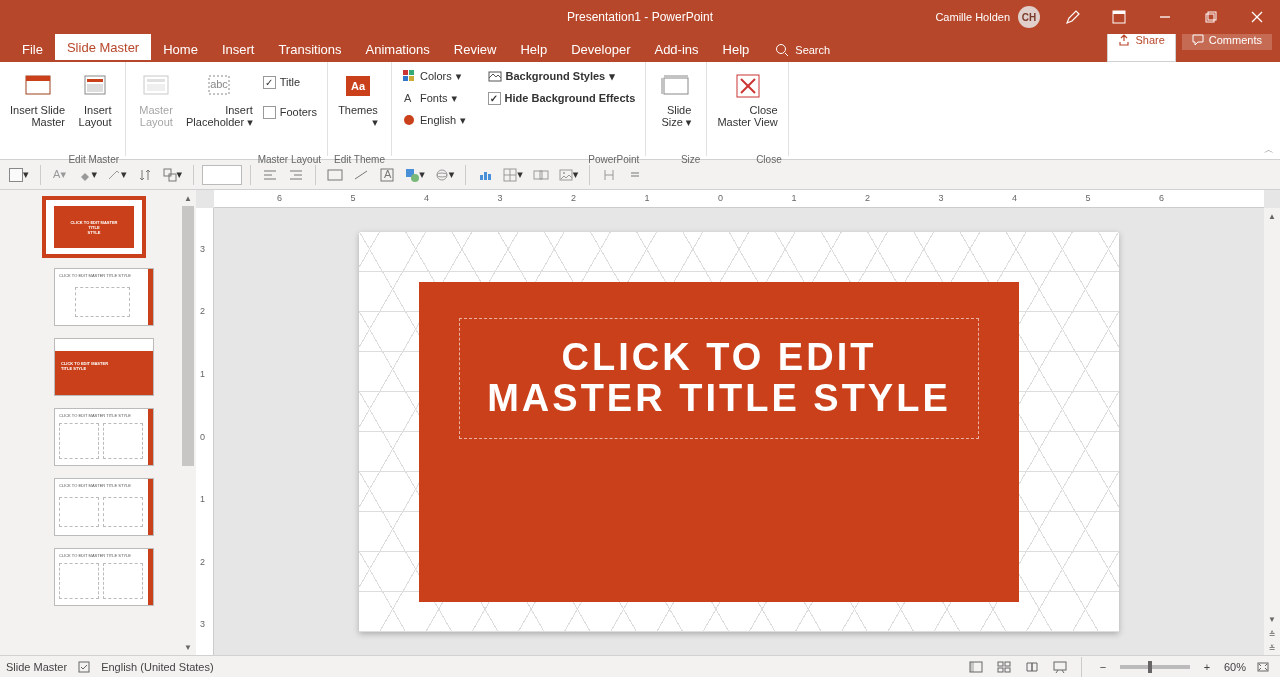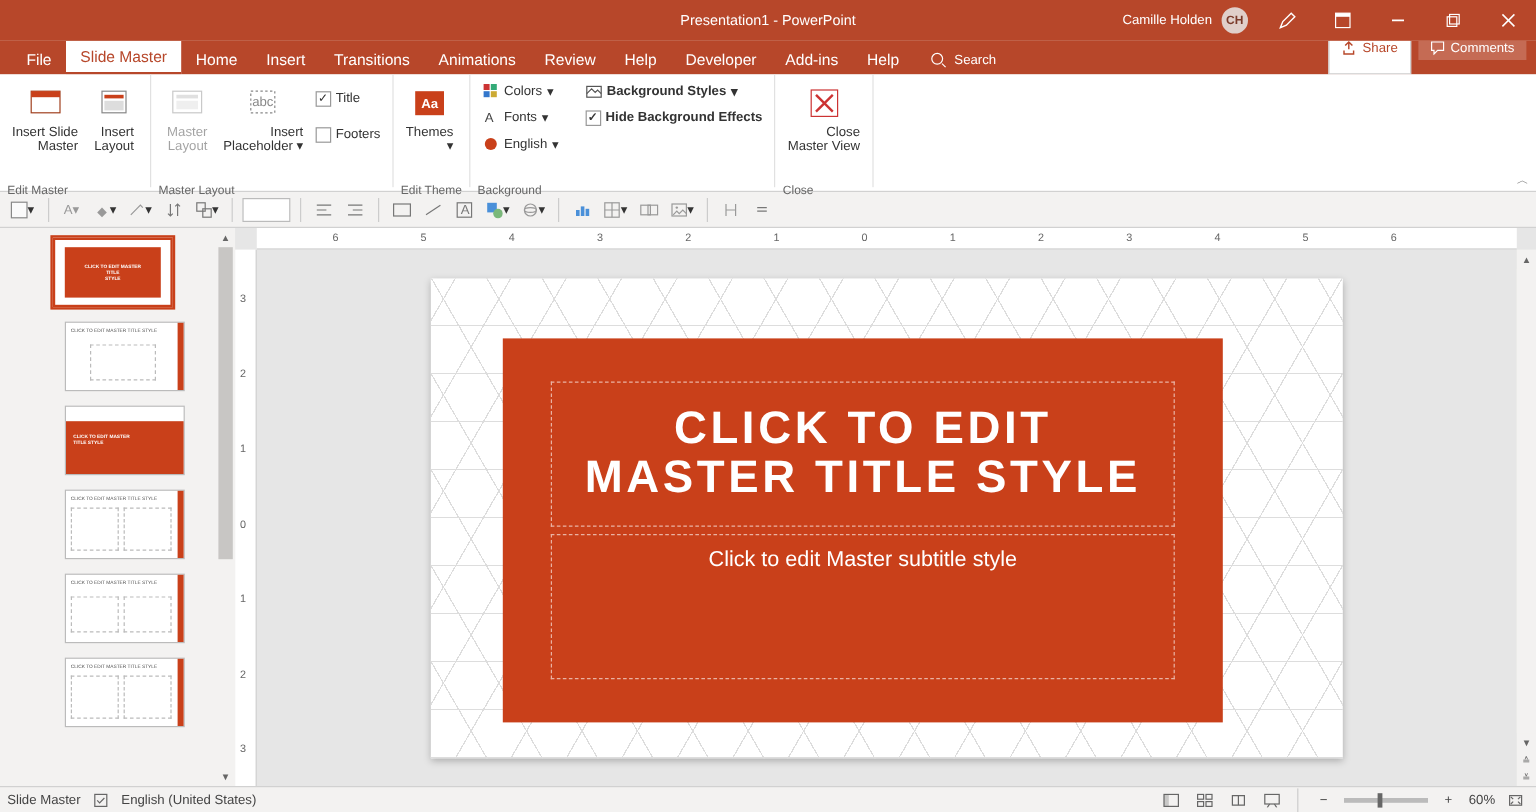--- a/index.html
+++ b/index.html
@@ -17,21 +17,21 @@
 .tab{padding:6px 12px 5px;font-size:13px;cursor:pointer;}
 .tab.selected{background:#fff;color:var(--accent);border-bottom:2px solid var(--accent);}
 .tab.right{margin-left:auto;}
 .searchtab{display:flex;align-items:center;gap:6px;padding:0 14px 5px;}
 .share-btn{background:#fff;color:var(--accent);padding:15px 10px;border-radius:0;margin-right:6px;display:flex;align-items:center;gap:5px;border:1px solid #d0d0d0;font-size:12px;}
 .comments-btn{background:rgba(255,255,255,.2);color:#fff;padding:4px 10px;display:flex;align-items:center;gap:5px;font-size:12px;margin-right:8px;}
 
 .ribbon{height:98px;background:#fff;border-bottom:1px solid var(--border);display:flex;position:relative;}
 .group{display:flex;flex-direction:column;border-right:1px solid #e1e1e1;padding:4px 6px 0 6px;height:94px;}
 .group .controls{display:flex;flex:1;align-items:flex-start;gap:2px;}
-.group .label{text-align:left;font-size:10px;color:#666;padding:2px 0;position:relative;margin-top:22px;}
+.group .label{text-align:right;font-size:10px;color:#666;padding:2px 0;position:relative;margin-top:22px;}
 .bigbtn{display:flex;flex-direction:column;align-items:center;justify-content:flex-start;padding:2px 4px;cursor:pointer;min-width:48px;}
 .bigbtn .icon{width:32px;height:32px;margin:2px 0;}
 .bigbtn .lbl{font-size:11px;line-height:12px;text-align:right;}
 .smallbtn{display:flex;align-items:center;gap:4px;padding:2px 4px;cursor:pointer;height:20px;}
 .col{display:flex;flex-direction:column;gap:1px;}
 .chk{width:13px;height:13px;border:1px solid #999;display:inline-flex;align-items:center;justify-content:center;font-size:10px;}
 .collapse-btn{position:absolute;right:6px;bottom:2px;font-size:10px;color:#777;cursor:pointer;}
 
 .toolbar2{height:30px;background:#f3f2f1;border-bottom:1px solid var(--border);display:flex;align-items:center;padding:0 6px;gap:4px;}
 .tb-btn{display:flex;align-items:center;justify-content:center;height:22px;min-width:22px;padding:0 3px;cursor:pointer;}
@@ -260,23 +260,37 @@
             </svg>
           <span>Background Styles</span>
             <span>▾</span>
         </div>
         <div class="smallbtn">
           <span class="chk">✓</span>
             <span>Hide Background Effects</span>
         </div>
       </div>
     </div>
-    <div class="label">Background</div>
-  </div>
-
+    <div class="label">PowerPoint</div>
+  </div>
+
+  <div class="group">
+    <div class="controls">
+      <div class="bigbtn">
+        <svg class="icon" width="32" height="32">
+            <rect x="4" y="8" width="24" height="16" stroke="#888" fill="#fff"></rect>
+            <line x1="4" y1="6" x2="28" y2="6" stroke="#888"></line>
+            <line x1="2" y1="8" x2="2" y2="24" stroke="#888"></line>
+          </svg>
+        <span class="lbl" style="white-space:pre-line;"><span>Slide
+Size</span> ▾</span>
+      </div>
+    </div>
+    <div class="label">Size</div>
+  </div>
 
   <div class="group">
     <div class="controls">
       <div class="bigbtn">
         <svg class="icon" width="32" height="32">
             <rect x="5" y="5" width="22" height="22" stroke="#c33" fill="none"></rect>
             <line x1="9" y1="9" x2="23" y2="23" stroke="#c33" stroke-width="2"></line>
             <line x1="23" y1="9" x2="9" y2="23" stroke="#c33" stroke-width="2"></line>
           </svg>
         <span class="lbl" style="white-space:pre-line;">Close
@@ -459,21 +473,20 @@
             <span style="top:36%;">1</span>
             <span style="top:50%;">0</span>
             <span style="top:64%;">1</span>
             <span style="top:78%;">2</span>
             <span style="top:92%;">3</span>
         </div>
         <div class="slide-area">
           <div class="slide">
             <div class="inner">
               <div class="title-ph">CLICK TO EDIT MASTER TITLE STYLE</div>
-              <div class="sub-ph">Click to edit Master subtitle style</div>
             </div>
           </div>
         </div>
         <div class="right-sb">
           <div class="sb-btn">▲</div>
           <div class="sb-track"></div>
           <div class="sb-btn">▼</div>
           <div class="slide-nav">
             <div class="sb-btn">≙</div>
             <div class="sb-btn">≚</div>

